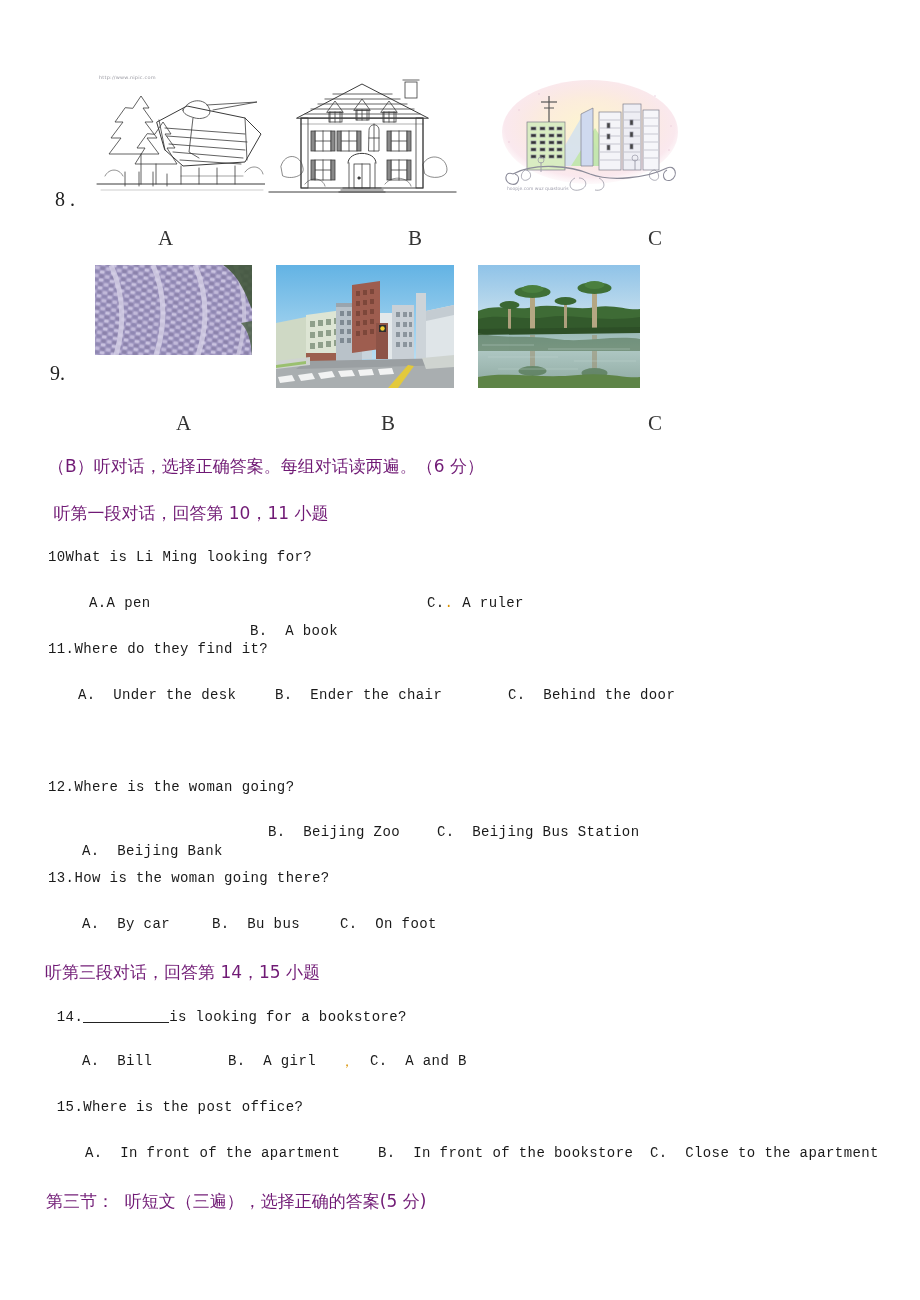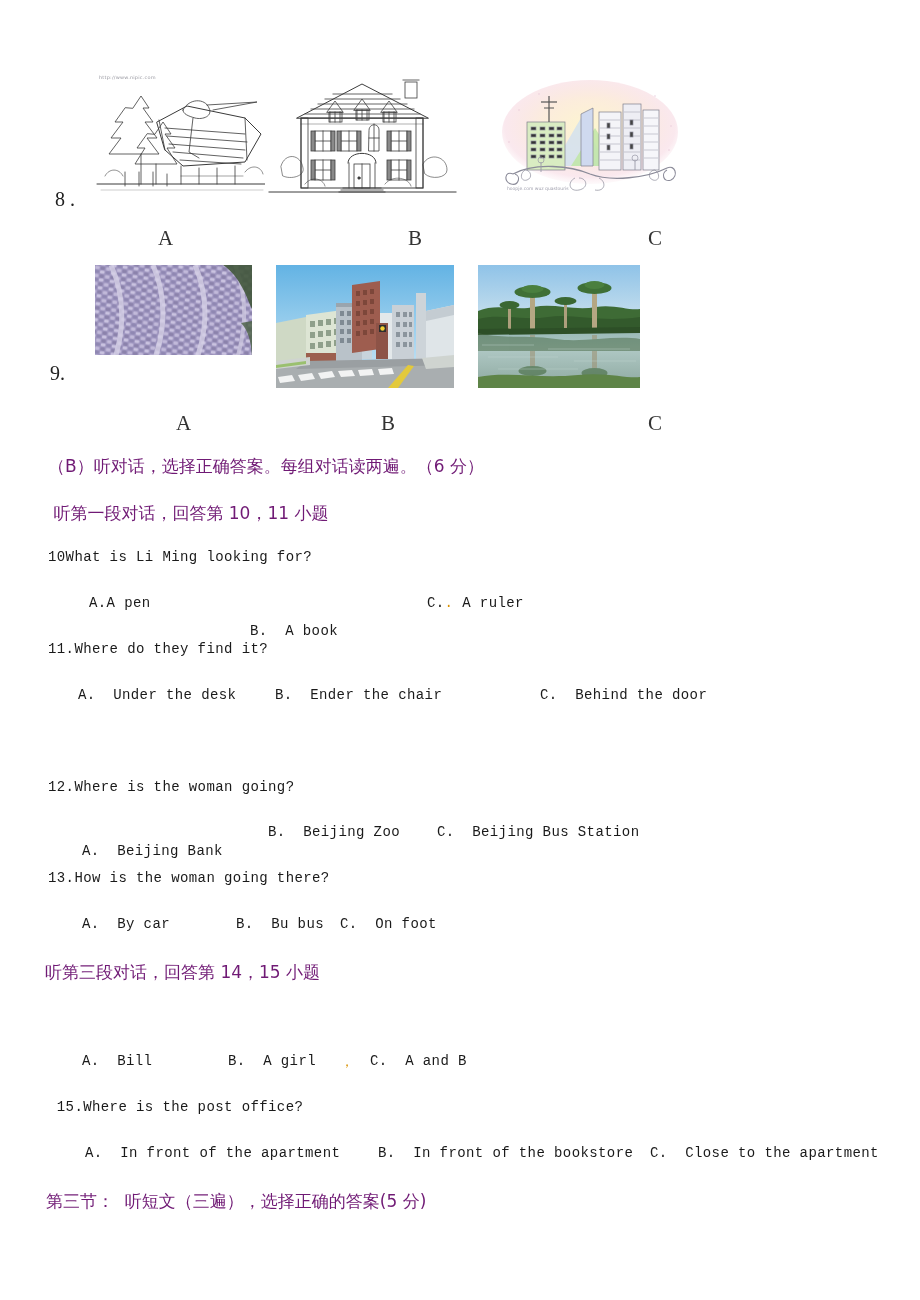--- a/index.html
+++ b/index.html
@@ -510,35 +510,36 @@
   <div class="abs cjk" style="left:48px; top:502px;"> 听第一段对话，回答第 10，11 小题</div>
 
   <div class="abs mono" style="left:48px; top:549px;">10What is Li Ming looking for?</div>
   <div class="abs mono" style="left:89px; top:595px;">A.A pen</div>
   <div class="abs mono" style="left:250px; top:595px;margin-top:28px;">B.  A book</div>
   <div class="abs mono" style="left:427px; top:595px;"><span>C.</span><span class="orange">.</span><span> A ruler</span></div>
 
   <div class="abs mono" style="left:48px; top:641px;">11.Where do they find it?</div>
   <div class="abs mono" style="left:78px; top:687px;">A.  Under the desk</div>
   <div class="abs mono" style="left:275px; top:687px;">B.  Ender the chair</div>
-  <div class="abs mono" style="left:508px; top:687px;margin-left:32px;">C.  Behind the door</div>
+  <div class="abs mono" style="left:508px; top:687px;">C.  Behind the door</div>
 
 
   <div class="abs mono" style="left:48px; top:779px;">12.Where is the woman going?</div>
   <div class="abs mono" style="left:82px; top:824px;margin-top:19px;">A.  Beijing Bank</div>
   <div class="abs mono" style="left:268px; top:824px;">B.  Beijing Zoo</div>
   <div class="abs mono" style="left:437px; top:824px;">C.  Beijing Bus Station</div>
 
   <div class="abs mono" style="left:48px; top:870px;">13.How is the woman going there?</div>
   <div class="abs mono" style="left:82px; top:916px;">A.  By car</div>
-  <div class="abs mono" style="left:236px; top:916px;">B.  Bu bus</div>
+  <div class="abs mono" style="left:212px; top:916px;">B.  Bu bus</div>
   <div class="abs mono" style="left:340px; top:916px;">C.  On foot</div>
 
   <div class="abs cjk" style="left:45px; top:961px;">听第三段对话，回答第 14，15 小题</div>
 
+  <div class="abs mono" style="left:48px; top:1008px;"><span> 14.</span><span class="blank-line"></span><span>is looking for a bookstore?</span></div>
   <div class="abs mono" style="left:82px; top:1053px;">A.  Bill</div>
   <div class="abs mono" style="left:228px; top:1053px;">B.  A girl</div>
   <div class="abs mono orange" style="left:340px; top:1053px;">，</div>
   <div class="abs mono" style="left:370px; top:1053px;text-align:right;">C.  A and B</div>
 
   <div class="abs mono" style="left:48px; top:1099px;"> 15.Where is the post office?</div>
   <div class="abs mono" style="left:378px; top:1145px;">B.  In front of the bookstore</div>
   <div class="abs mono" style="left:85px; top:1145px;">A.  In front of the apartment</div>
   <div class="abs mono" style="left:650px; top:1145px;">C.  Close to the apartment</div>
 

